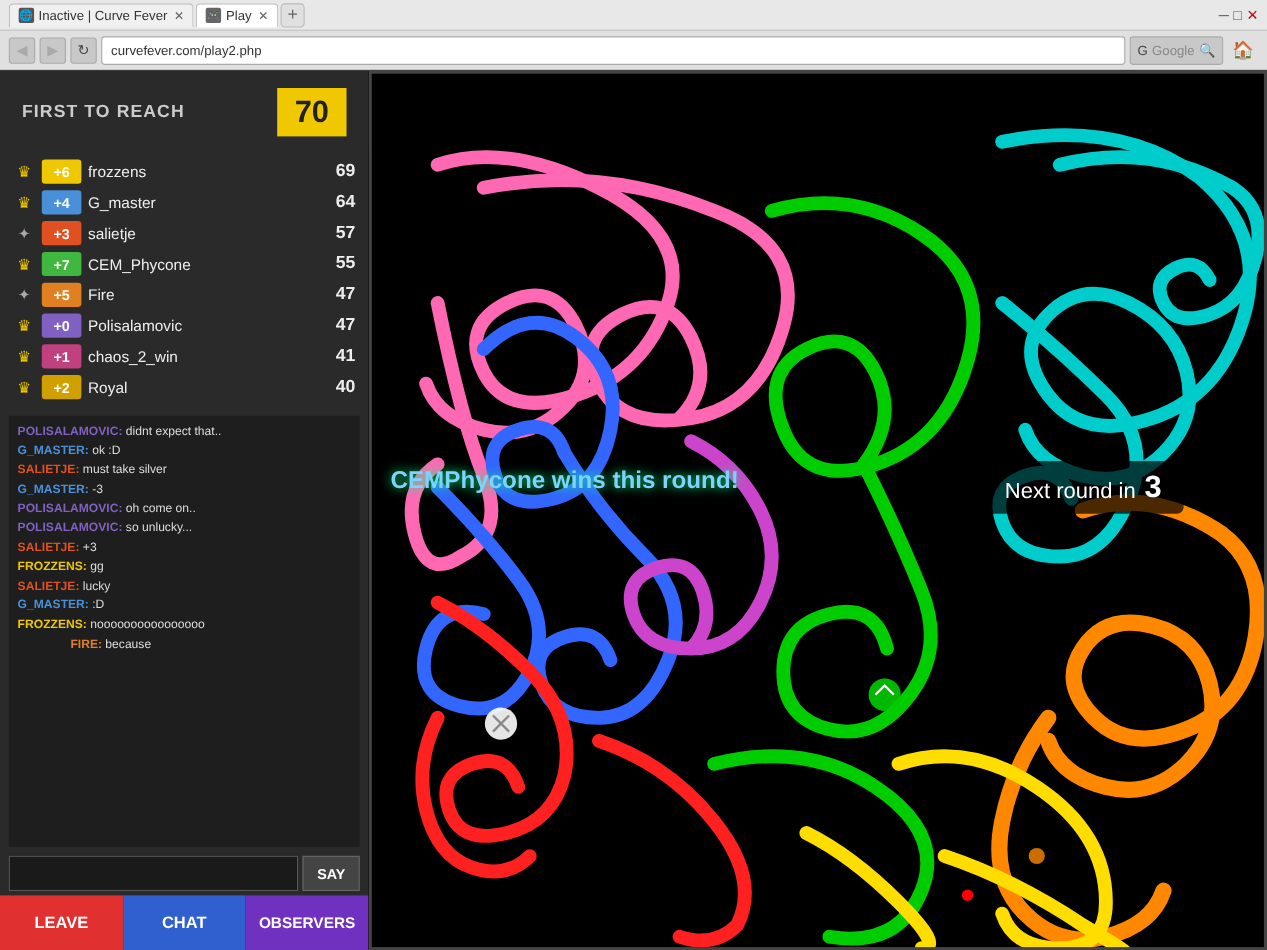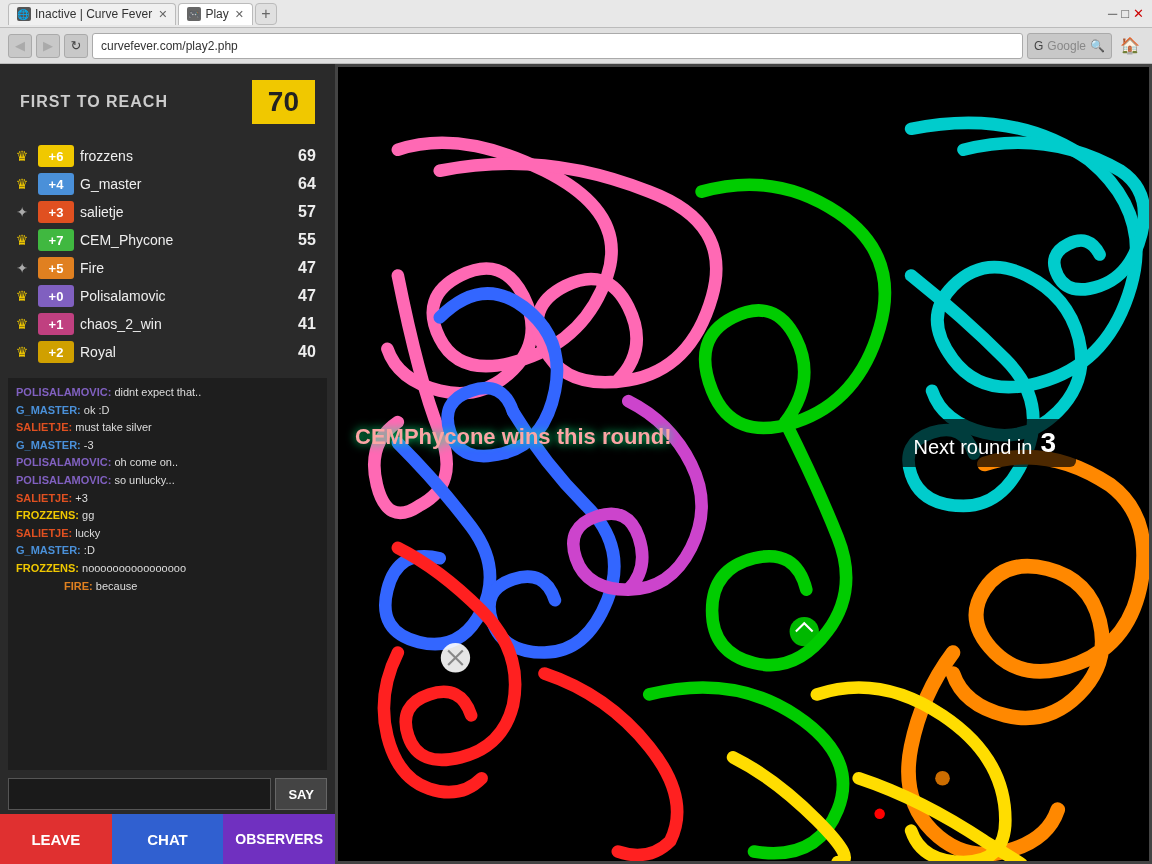--- a/index.html
+++ b/index.html
@@ -28,41 +28,41 @@
     .score-header { background: #2a2a2a; padding: 16px 20px 10px; display: flex; align-items: center; justify-content: space-between; }
     .first-to-reach { color: #ccc; font-size: 16px; font-weight: bold; letter-spacing: 1px; }
     .score-target { background: #f0c800; color: #222; font-size: 28px; font-weight: bold; padding: 6px 16px; min-width: 60px; text-align: center; }
 
     .players-list { padding: 8px 12px; flex: 0 0 auto; }
     .player-row { display: flex; align-items: center; padding: 3px 0; gap: 6px; }
     .crown-icon { font-size: 14px; color: #f0c800; width: 20px; text-align: center; flex-shrink: 0; }
     .wing-icon { font-size: 14px; color: #aaa; width: 20px; text-align: center; flex-shrink: 0; }
     .score-badge { min-width: 36px; height: 22px; border-radius: 3px; display: flex; align-items: center; justify-content: center; font-size: 13px; font-weight: bold; color: #fff; flex-shrink: 0; }
     .player-name { flex: 1; color: #eee; font-size: 14px; font-weight: normal; }
-    .player-score { color: #eee; font-size: 16px; font-weight: bold; min-width: 32px; text-align: center; }
+    .player-score { color: #eee; font-size: 16px; font-weight: bold; min-width: 32px; text-align: right; }
 
     
     .chat-log { flex: 1; background: #1e1e1e; margin: 4px 8px; padding: 6px 8px; overflow-y: auto; font-size: 11px; line-height: 1.6; }
     .chat-msg { }
     .chat-msg .username { font-weight: bold; font-size: 11px; }
     .chat-msg .msg-text { color: #ddd; }
 
     .chat-input-row { display: flex; margin: 4px 8px; gap: 4px; }
     .chat-input { flex: 1; background: #1a1a1a; border: 1px solid #555; color: #fff; padding: 4px 8px; font-size: 13px; height: 32px; }
     .say-btn { background: #444; color: #fff; border: 1px solid #666; padding: 0 12px; font-size: 13px; font-weight: bold; cursor: pointer; height: 32px; }
 
     .bottom-buttons { display: flex; gap: 0; height: 50px; }
     .leave-btn { background: #e03030; color: #fff; font-size: 15px; font-weight: bold; flex: 1; border: none; cursor: pointer; }
     .chat-btn { background: #3060d0; color: #fff; font-size: 15px; font-weight: bold; flex: 1; border: none; cursor: pointer; }
     .observers-btn { background: #7030c0; color: #fff; font-size: 14px; font-weight: bold; flex: 1; border: none; cursor: pointer; }
 
     
     .game-area { flex: 1; background: #000; position: relative; overflow: hidden; }
     
-    .game-message-win { position: absolute; left: 20px; top: 360px; color: #fca5a5; font-size: 22px; font-weight: bold; text-shadow: 0 0 10px #00ff88; }
+    .game-message-win { position: absolute; left: 20px; top: 360px; color: #7dd3fc; font-size: 22px; font-weight: bold; text-shadow: 0 0 10px #00ff88; }
     .next-round { position: absolute; right: 76px; top: 355px; background: rgba(0,0,0,0.7); color: #fff; font-size: 20px; padding: 8px 20px; border-radius: 6px; display: flex; align-items: flex-end; gap: 8px; }
     .next-round-num { color: #fff; font-size: 28px; font-weight: bold; }
 
     
     .game-svg { width: 100%; height: 100%; }
 
     
     .game-border { position: absolute; top: 0; left: 0; right: 0; bottom: 0; border: 3px solid #444; pointer-events: none; }
   </style>
 </head>

